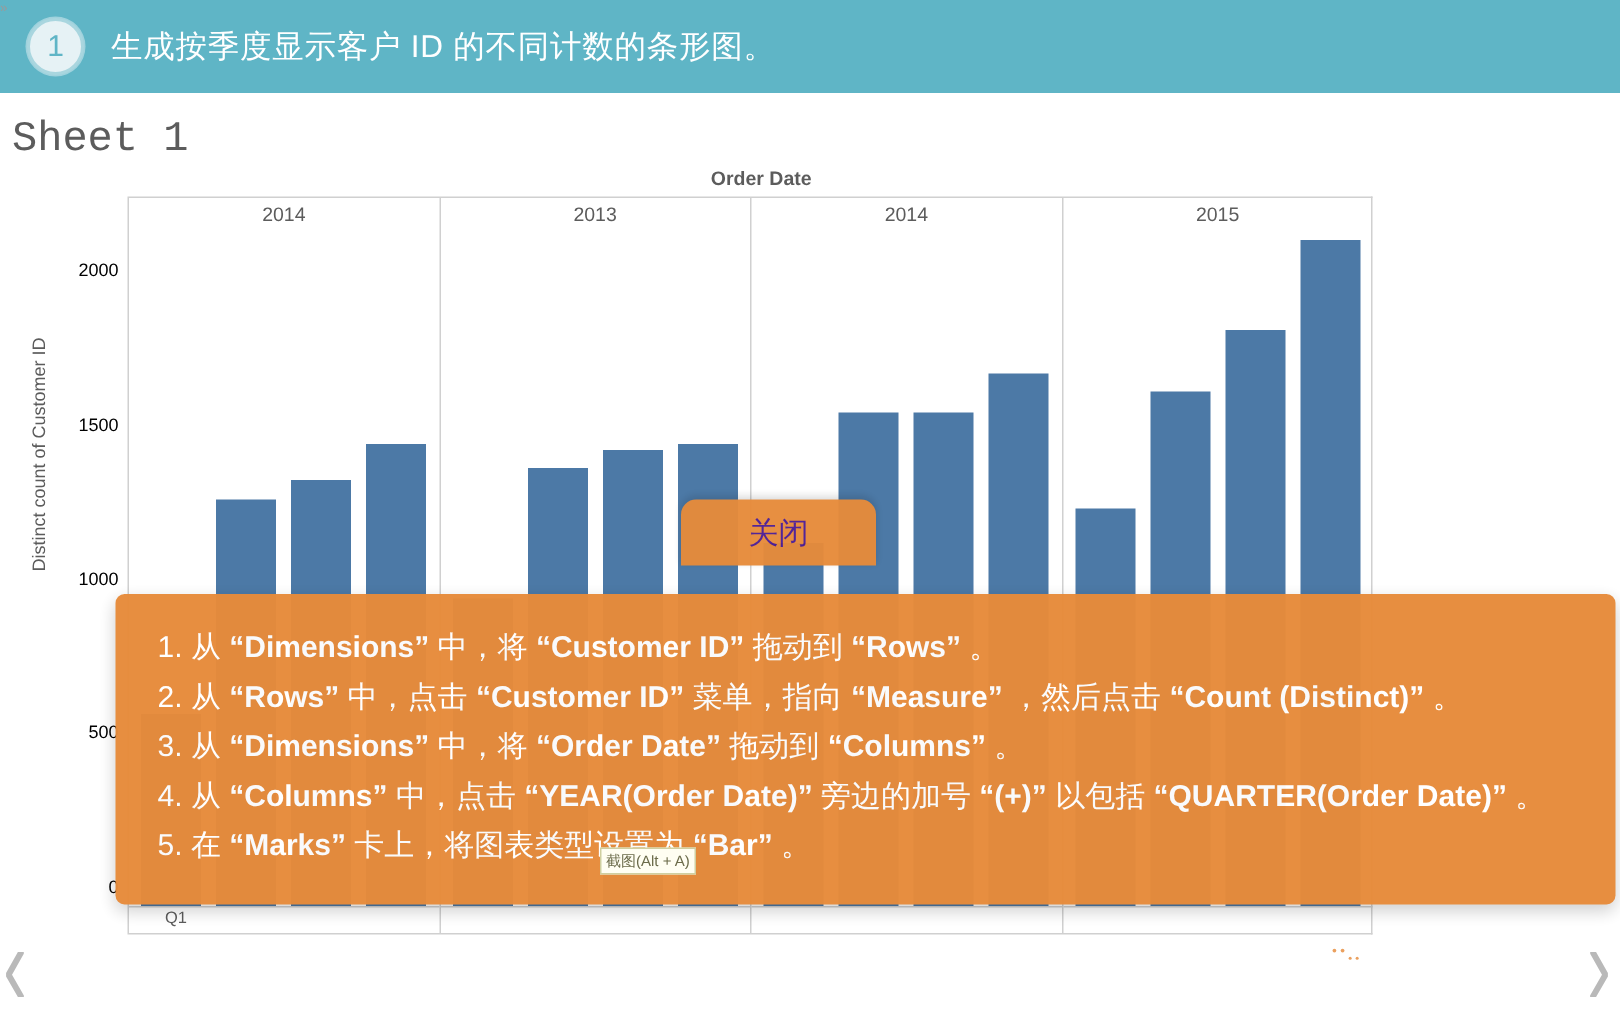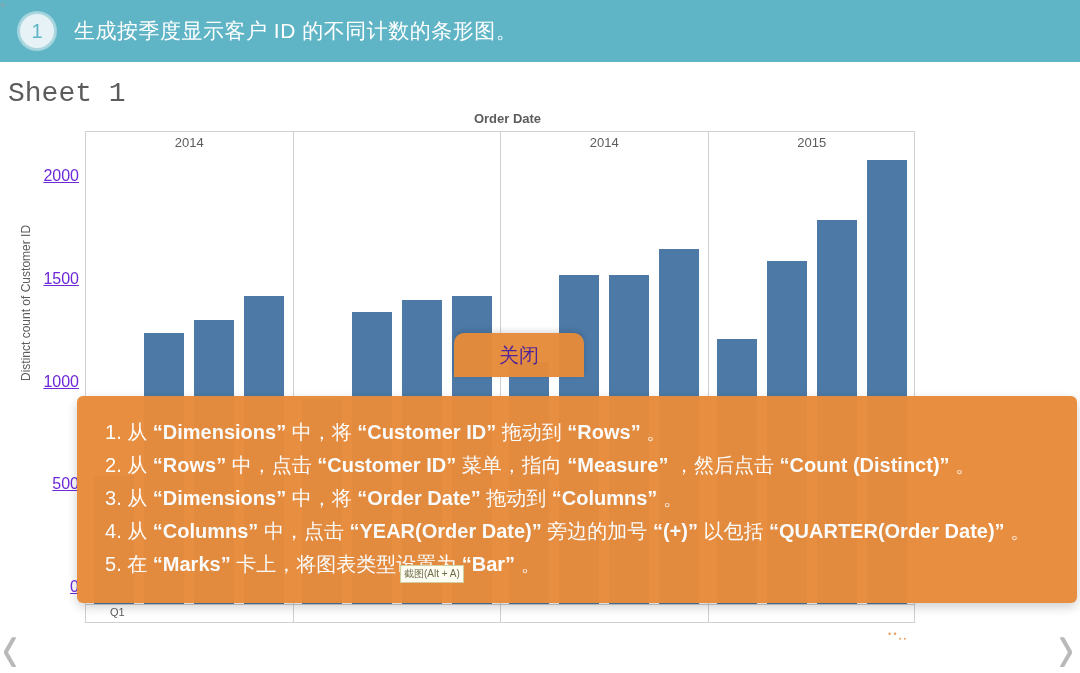--- a/index.html
+++ b/index.html
@@ -130,24 +130,23 @@
   .y-ticks {
     position: absolute;
     left: 28px;
     top: 42px;
     bottom: 46px;
     width: 30px;
   }
   .y-tick {
     position: absolute;
     right: 4px;
-    font-size: 16px;
-    color: #6d28d9;
+    font-size: 12px;
+    color: #000000;
     transform: translateY(-50%);
-    text-decoration: underline;
   }
   
   .popup-tab {
     position: absolute;
     left: 454px;
     top: 333px;
     width: 130px;
     height: 44px;
     background: #e78b3a;
     color: #4c1d95;
@@ -255,20 +254,21 @@
           <div class="bar" style="height: 308.182px;"></div>
         </div>
         <div class="q-labels">
           <span>Q1</span>
           <span></span>
           <span></span>
           <span></span>
         </div>
       </div>
       <div class="year-group" style="left: 207.5px; width: 207.5px;">
+        <div class="year-label">2013</div>
         <div class="bars-row">
           <div class="bar" style="height: 205.455px;"></div>
           <div class="bar" style="height: 291.745px;"></div>
           <div class="bar" style="height: 304.073px;"></div>
           <div class="bar" style="height: 308.182px;"></div>
         </div>
         <div class="q-labels">
           <span></span>
           <span></span>
           <span></span>

